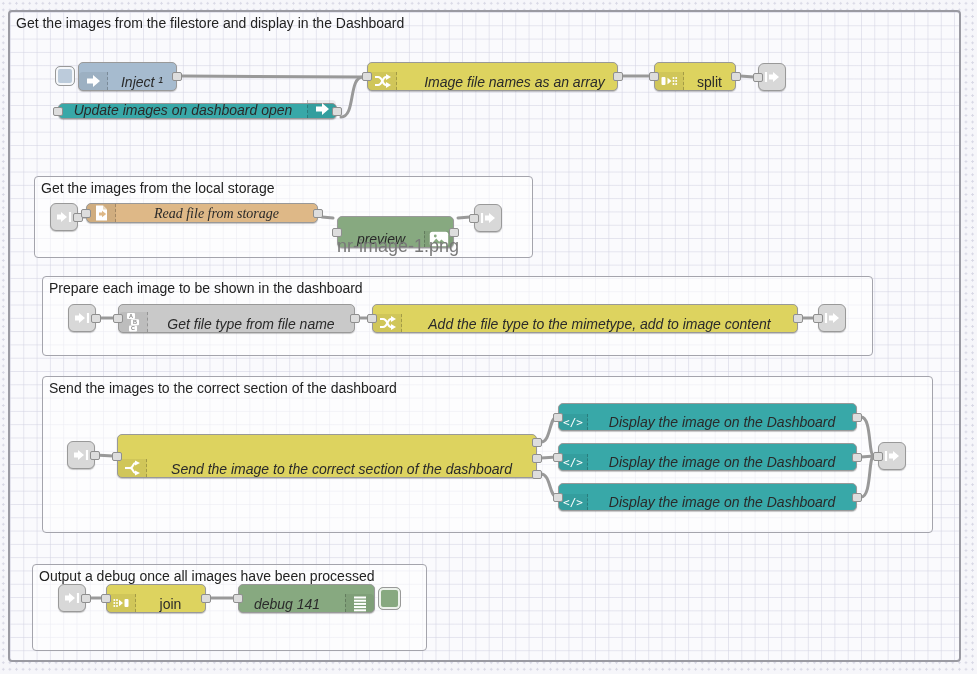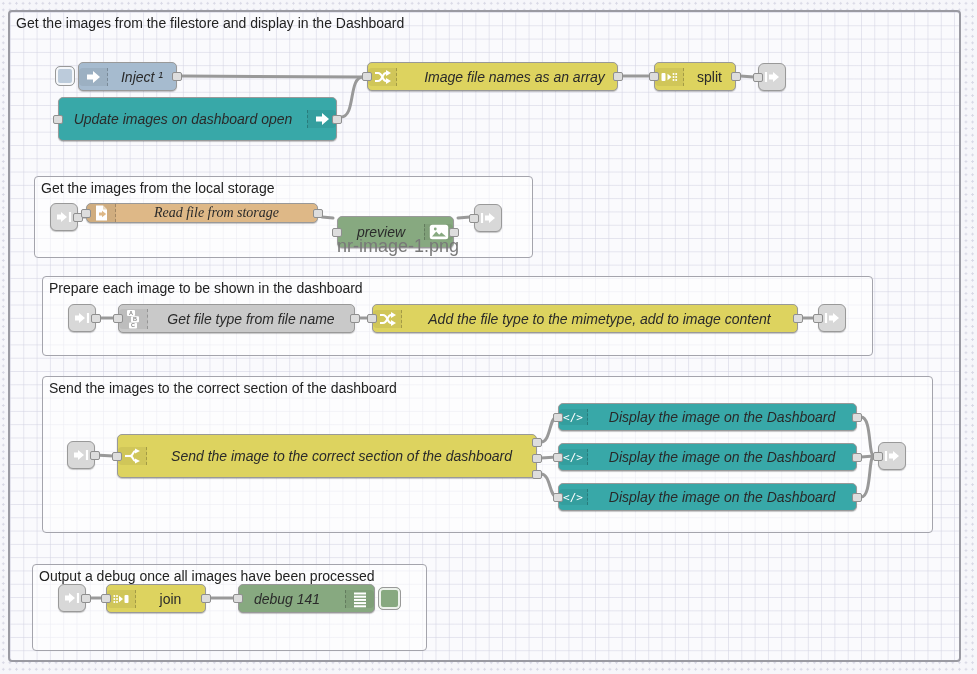--- a/index.html
+++ b/index.html
@@ -27,21 +27,21 @@
     z-index:0;
   }
   .gtitle{
     position:absolute;top:2px;left:6px;font-size:14px;color:#222;
     white-space:nowrap;line-height:18px;
   }
   .wires{position:absolute;left:0;top:0;z-index:2;pointer-events:none;}
   .wires path{stroke:#999;stroke-width:3;fill:none;stroke-linecap:round;}
   .node{
     position:absolute;border:1px solid #999;border-radius:5px;
-    box-shadow:0 1px 1px rgba(0,0,0,.22);display:flex;align-items:center;
+    box-shadow:0 1px 1px rgba(0,0,0,.22);display:flex;align-items:flex-end;
     box-sizing:border-box;z-index:3;
   }
   .nicon{
     width:28px;flex:0 0 28px;display:flex;align-items:center;justify-content:center;
     background:rgba(0,0,0,.06);
   }
   .nicon.l{border-right:1px dashed rgba(0,0,0,.22);border-radius:4px 0 0 4px;}
   .nicon.r{border-left:1px dashed rgba(0,0,0,.22);border-radius:0 4px 4px 0;}
   .nlabel{
     flex:1;display:flex;align-items:center;justify-content:center;
@@ -118,21 +118,21 @@
   <div class="node" style="left: 78px; top: 62px; width: 99px; height: 29px; background-color: rgb(166, 187, 207);">
     <span class="nicon l">
       <svg width="18" height="18" viewBox="0 0 18 18">
           <path d="M3 6.5h6V3l7 6-7 6v-3.5H3z" fill="#fff"></path>
         </svg>
     </span>
     <span class="nlabel it">Inject ¹</span>
     <span class="port pout"></span>
   </div>
 
-  <div class="node" style="left: 58px; top: 97px; width: 279px; height: 44px; background-color: rgb(56, 168, 168);">
+  <div class="node" style="left: 58px; top: 103px; width: 279px; height: 16px; background-color: rgb(56, 168, 168);">
     <span class="nlabel it">Update images on dashboard open</span>
     <span class="nicon r">
       <svg width="18" height="18" viewBox="0 0 18 18">
           <path d="M3 6.5h6V3l7 6-7 6v-3.5H3z" fill="#fff"></path>
         </svg>
     </span>
     <span class="port pin"></span>
     <span class="port pout"></span>
   </div>
 

